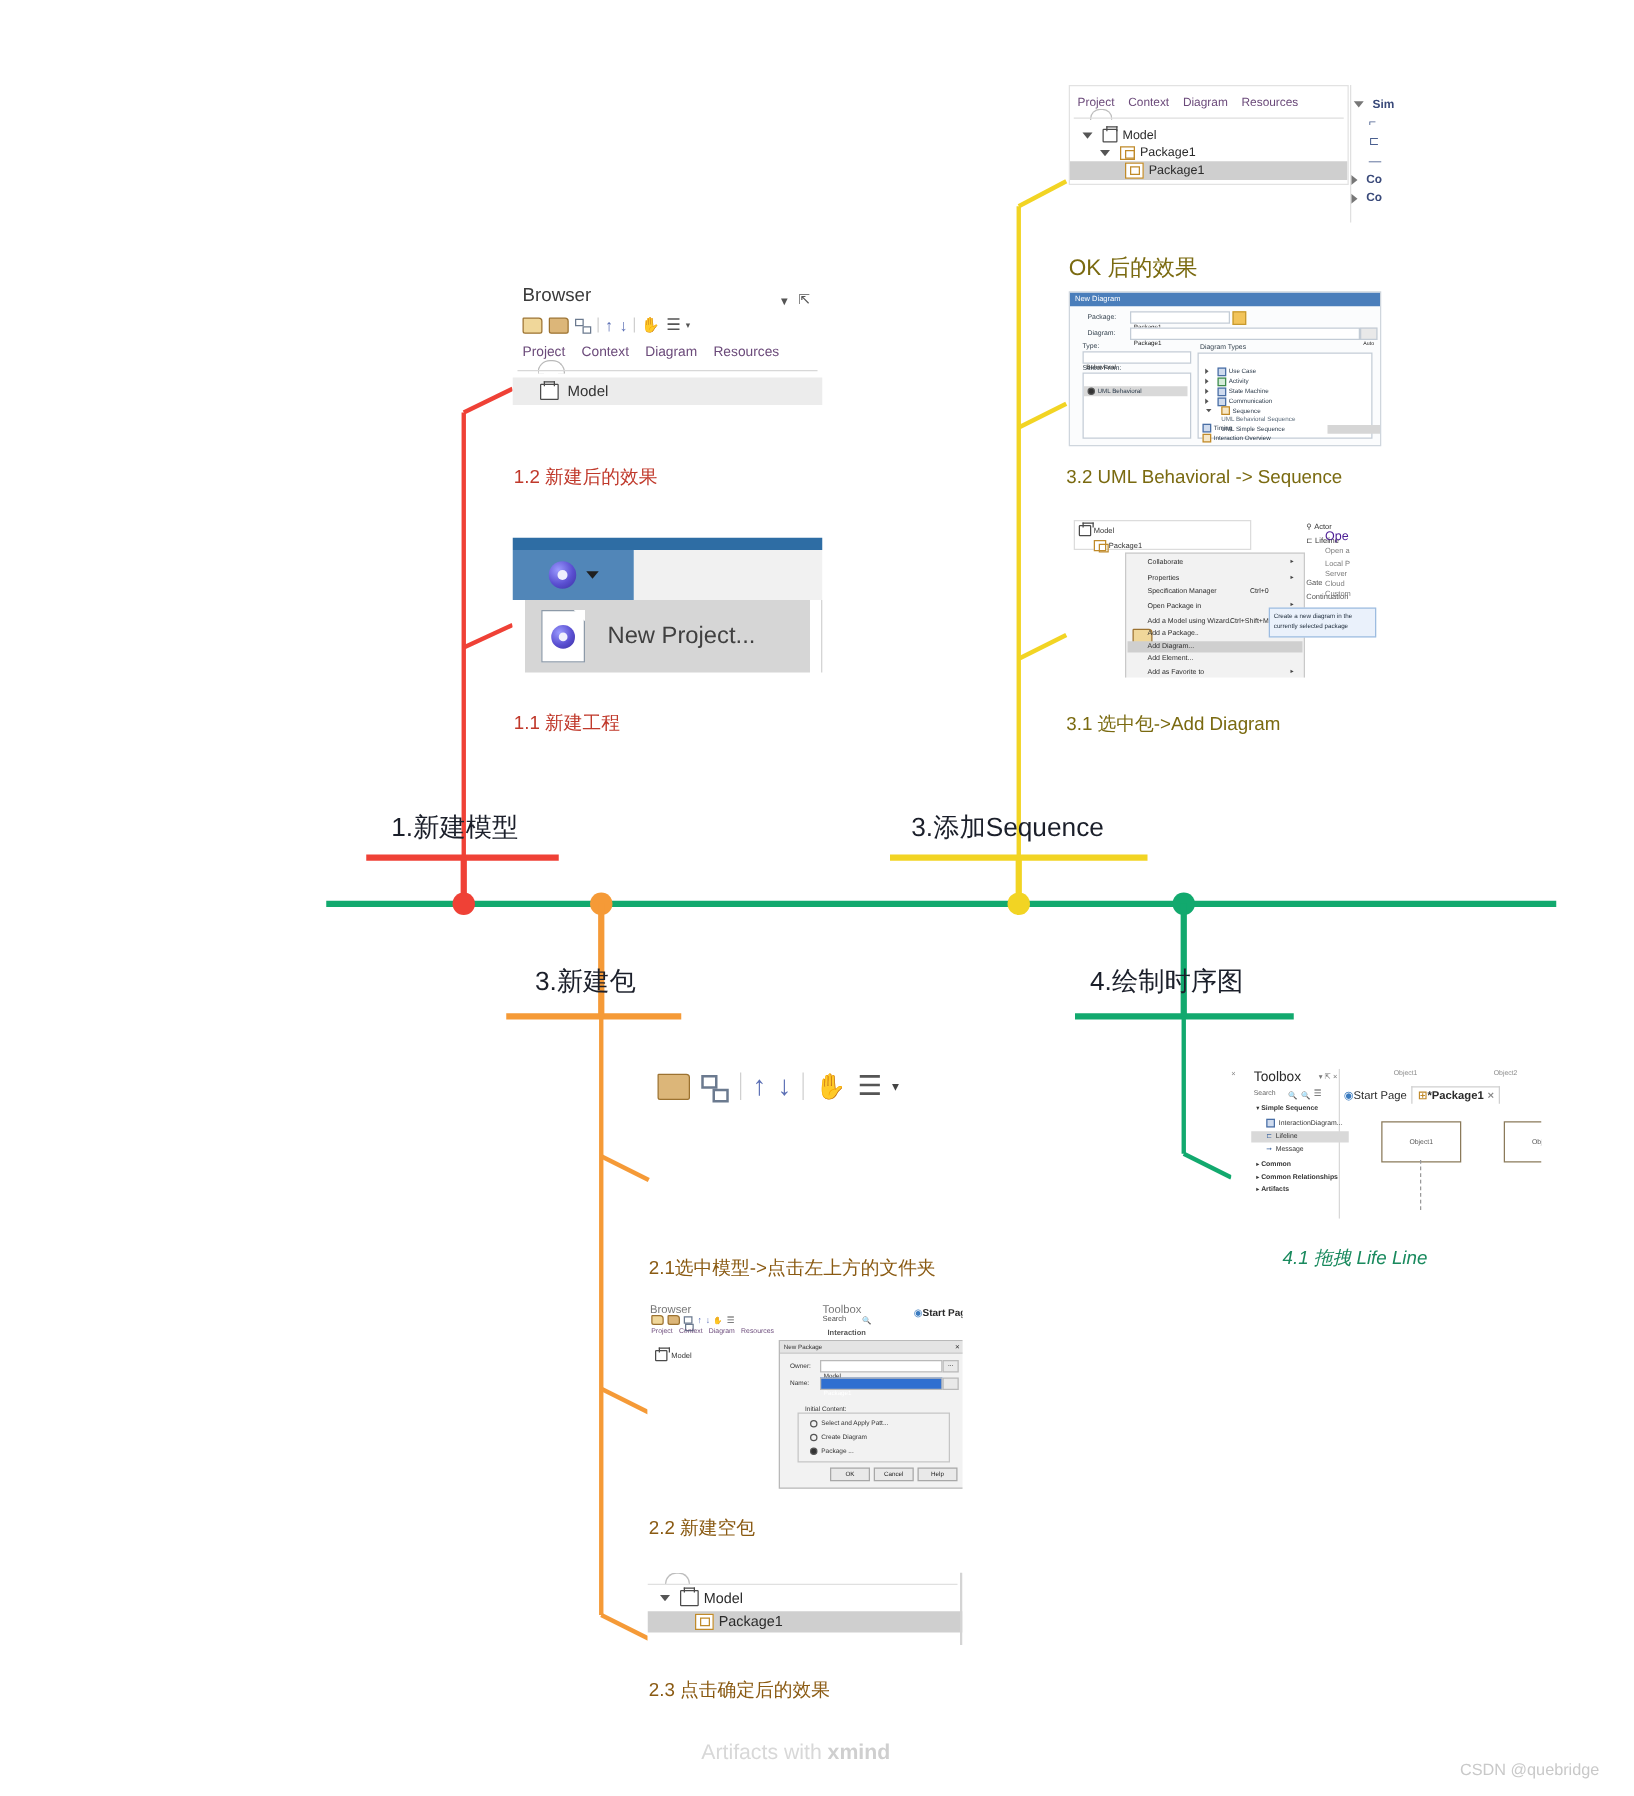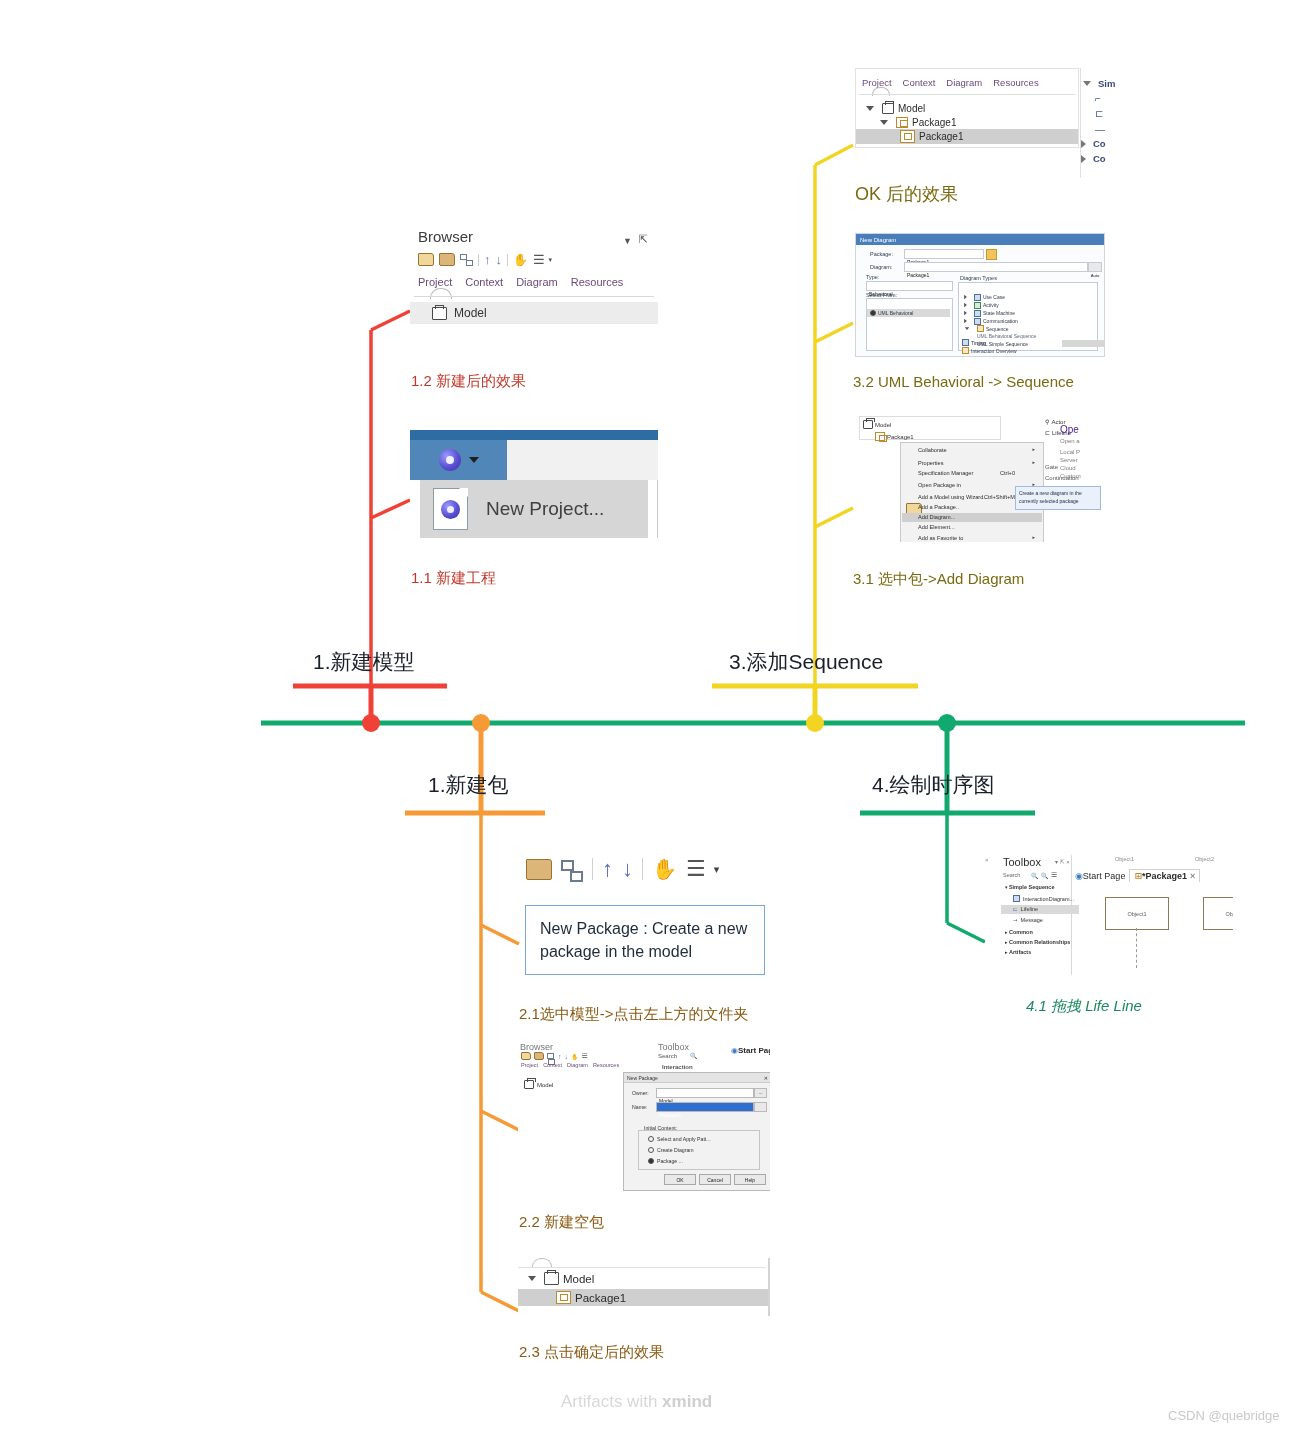--- a/index.html
+++ b/index.html
@@ -221,30 +221,30 @@
     <circle cx="947" cy="723" r="9" fill="#12a96e"></circle>
     <line x1="947" y1="723" x2="947" y2="760" stroke="#12a96e" stroke-width="5"></line>
     <line x1="860" y1="813" x2="1035" y2="813" stroke="#12a96e" stroke-width="5"></line>
     <line x1="947" y1="760" x2="947" y2="813" stroke="#12a96e" stroke-width="5"></line>
     <line x1="947" y1="813" x2="947" y2="923" stroke="#12a96e" stroke-width="3.5"></line>
     <line x1="947" y1="923" x2="985" y2="942" stroke="#12a96e" stroke-width="3.5"></line>
   </svg>
 
 
   <div class="branch-title" style="left:313px;top:648px;">1.新建模型</div>
-  <div class="branch-title" style="left:428px;top:771px;">1.新建包</div>
+  <div class="branch-title" style="left:428px;top:771px;">3.新建包</div>
   <div class="branch-title" style="left:729px;top:648px;">3.添加Sequence</div>
   <div class="branch-title" style="left:872px;top:771px;">4.绘制时序图</div>
 
   <div class="sub-label c-red" style="left:411px;top:372px;">1.2 新建后的效果</div>
   <div class="sub-label c-red" style="left:411px;top:569px;">1.1 新建工程</div>
   <div class="sub-label c-orange" style="left:519px;top:1005px;">2.1选中模型-&gt;点击左上方的文件夹</div>
   <div class="sub-label c-orange" style="left:519px;top:1213px;">2.2 新建空包</div>
   <div class="sub-label c-orange" style="left:519px;top:1343px;">2.3 点击确定后的效果</div>
-  <div class="sub-label c-yellow" style="left:855px;top:182px;font-size:18px;">OK 后的效果</div>
+  <div class="sub-label c-yellow" style="left:855px;top:202px;font-size:18px;">OK 后的效果</div>
   <div class="sub-label c-yellow" style="left:853px;top:373px;">3.2 UML Behavioral -&gt; Sequence</div>
   <div class="sub-label c-yellow" style="left:853px;top:570px;">3.1 选中包-&gt;Add Diagram</div>
   <div class="sub-label c-green" style="left:1026px;top:997px;font-style:italic;">4.1 拖拽  Life Line</div>
 
   <div class="shot p12">
     <div class="ttl">Browser</div>
     <div class="caret">▼</div>
     <div class="pin">⇱</div>
     <div class="tbar">
       <span class="ic-fold y"></span>
@@ -466,26 +466,20 @@
       <span class="ic-fold big"></span>
       <span class="ic-tree big"></span>
       <span style="width:1px;height:22px;background:#d0d0d0;"></span>
       <span class="ic-up big">↑</span>
       <span class="ic-dn big">↓</span>
       <span style="width:1px;height:22px;background:#d0d0d0;"></span>
       <span class="ic-hand big">✋</span>
       <span class="ic-ham big">☰</span>
       <span style="font-size:11px;color:#444;">▾</span>
     </div>
-    <div class="tipbox">
-      <div class="tiptext">
-        <div>New Package : Create a new</div>
-        <div>package in the model</div>
-      </div>
-    </div>
   </div>
 
   <div class="shot p22">
     <div class="lbrowser">
       <div class="tl" style="left:2px;top:0px;font-size:9px;color:#777;">Browser</div>
       <div style="position:absolute;left:3px;top:10px;display:flex;gap:3px;align-items:center;">
         <span class="ic-fold y" style="width:8px;height:6px;"></span>
         <span class="ic-fold" style="width:8px;height:6px;"></span>
         <span class="ic-tree" style="width:8px;height:7px;"></span>
         <span class="ic-up" style="font-size:7px;">↑</span>

